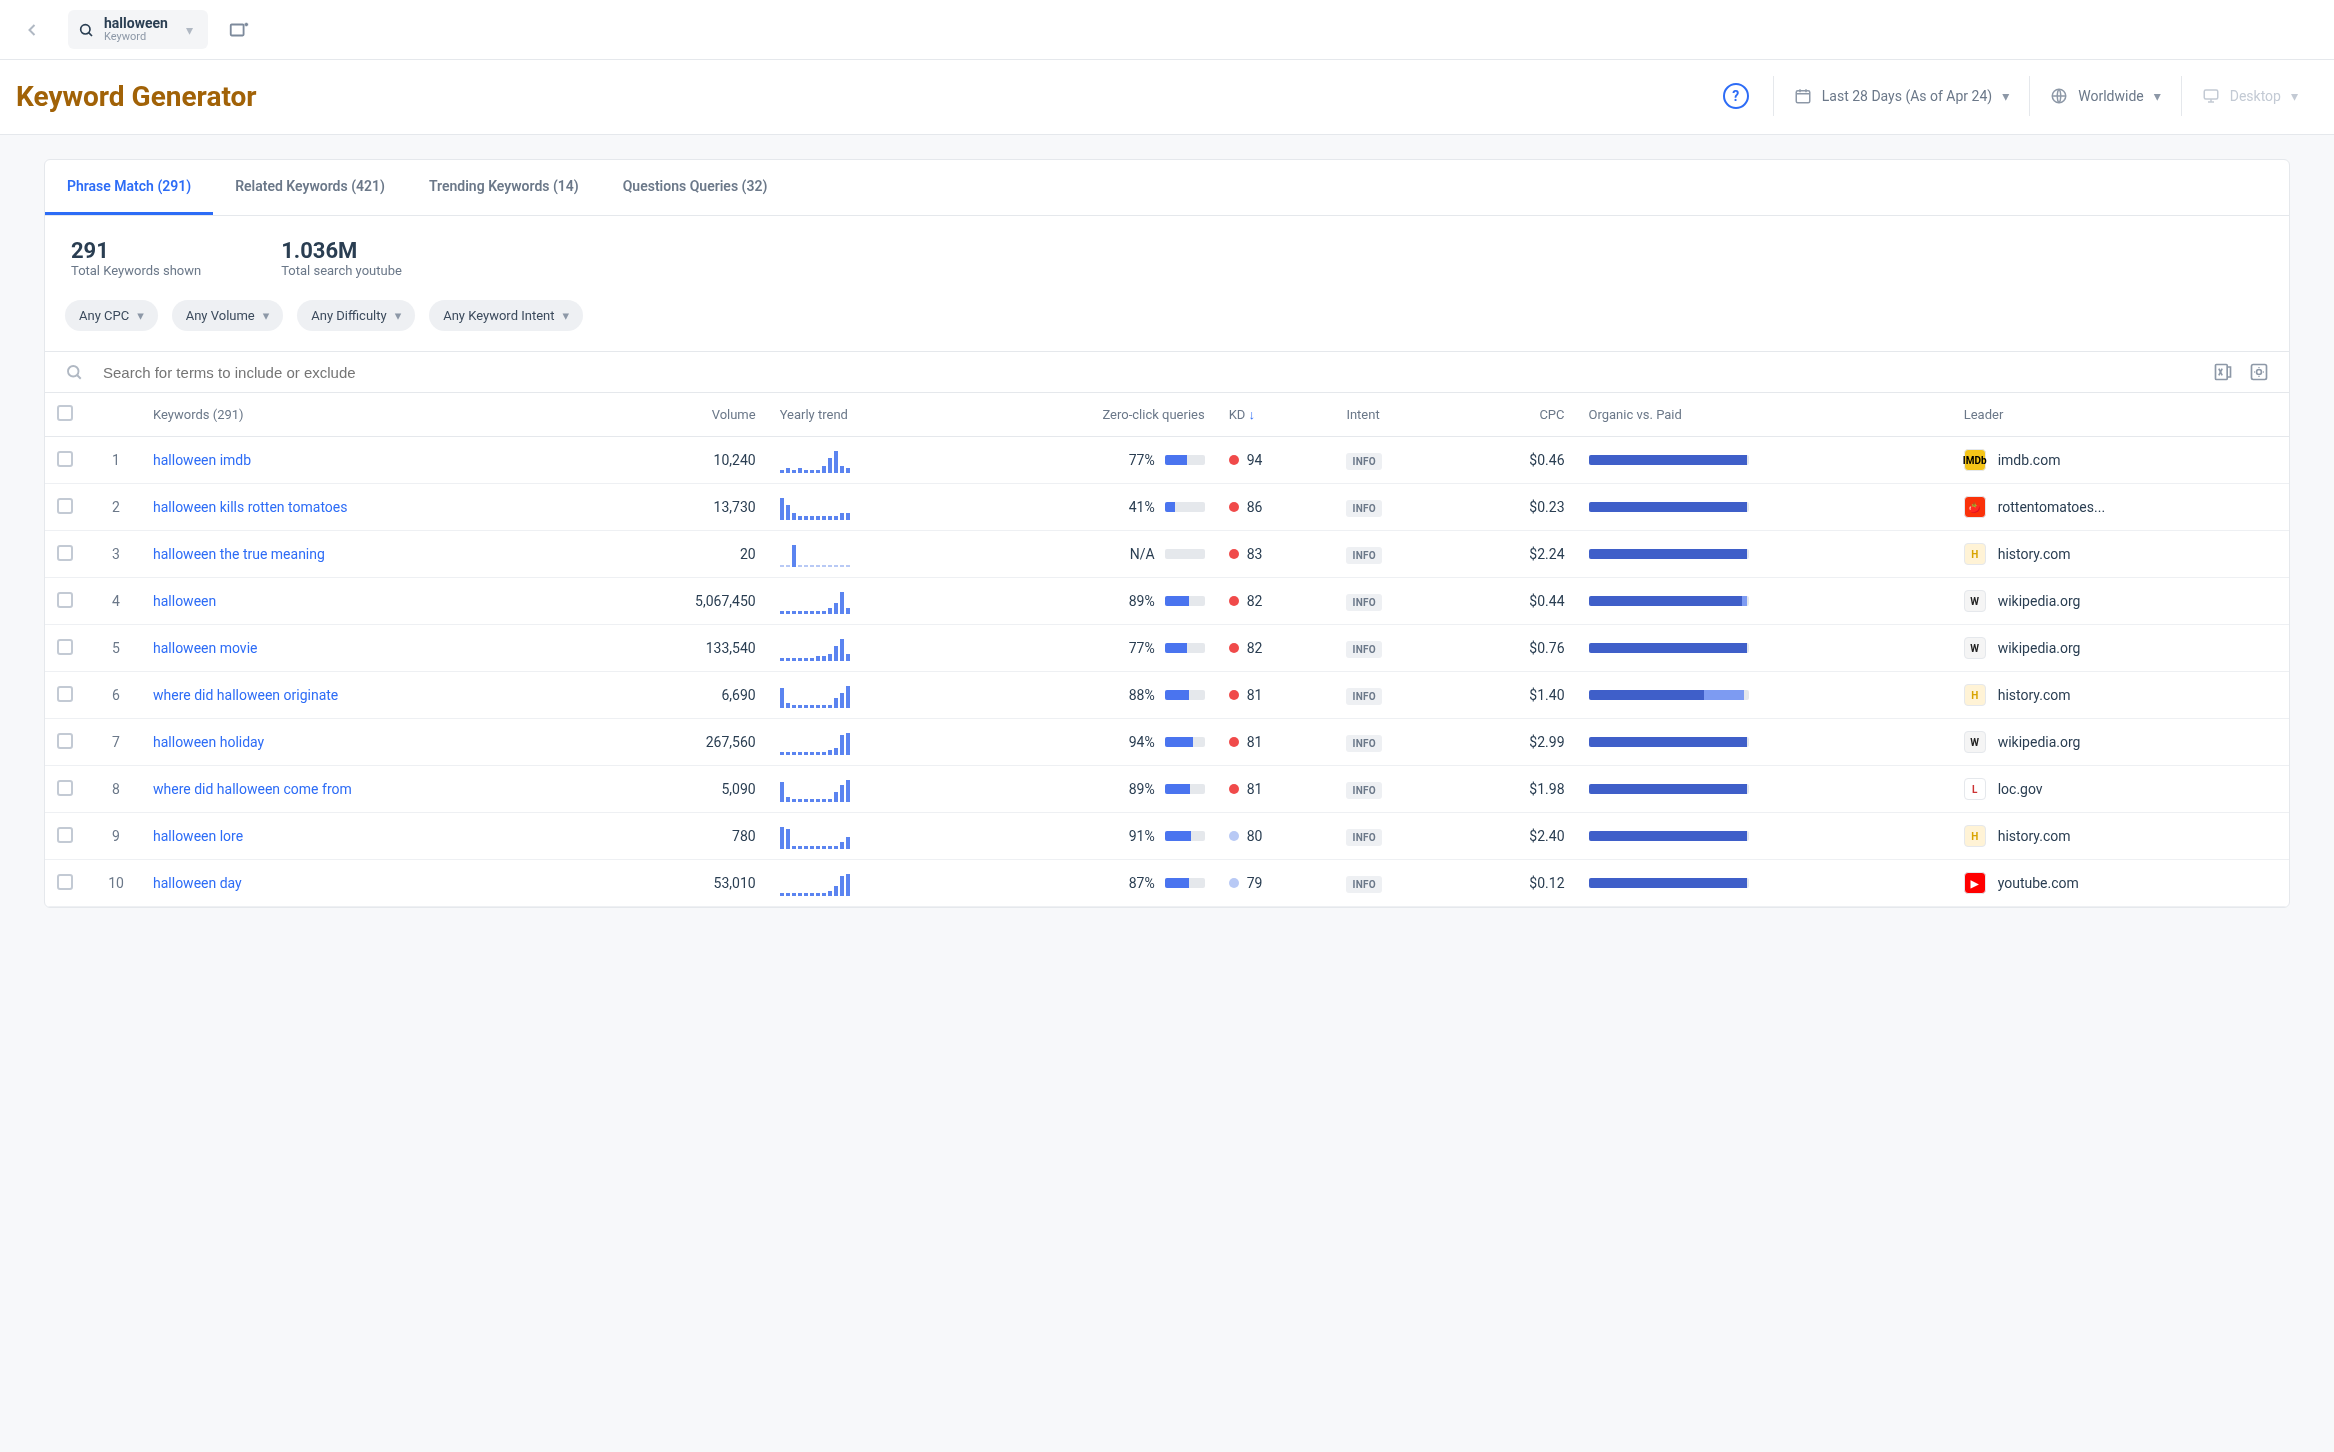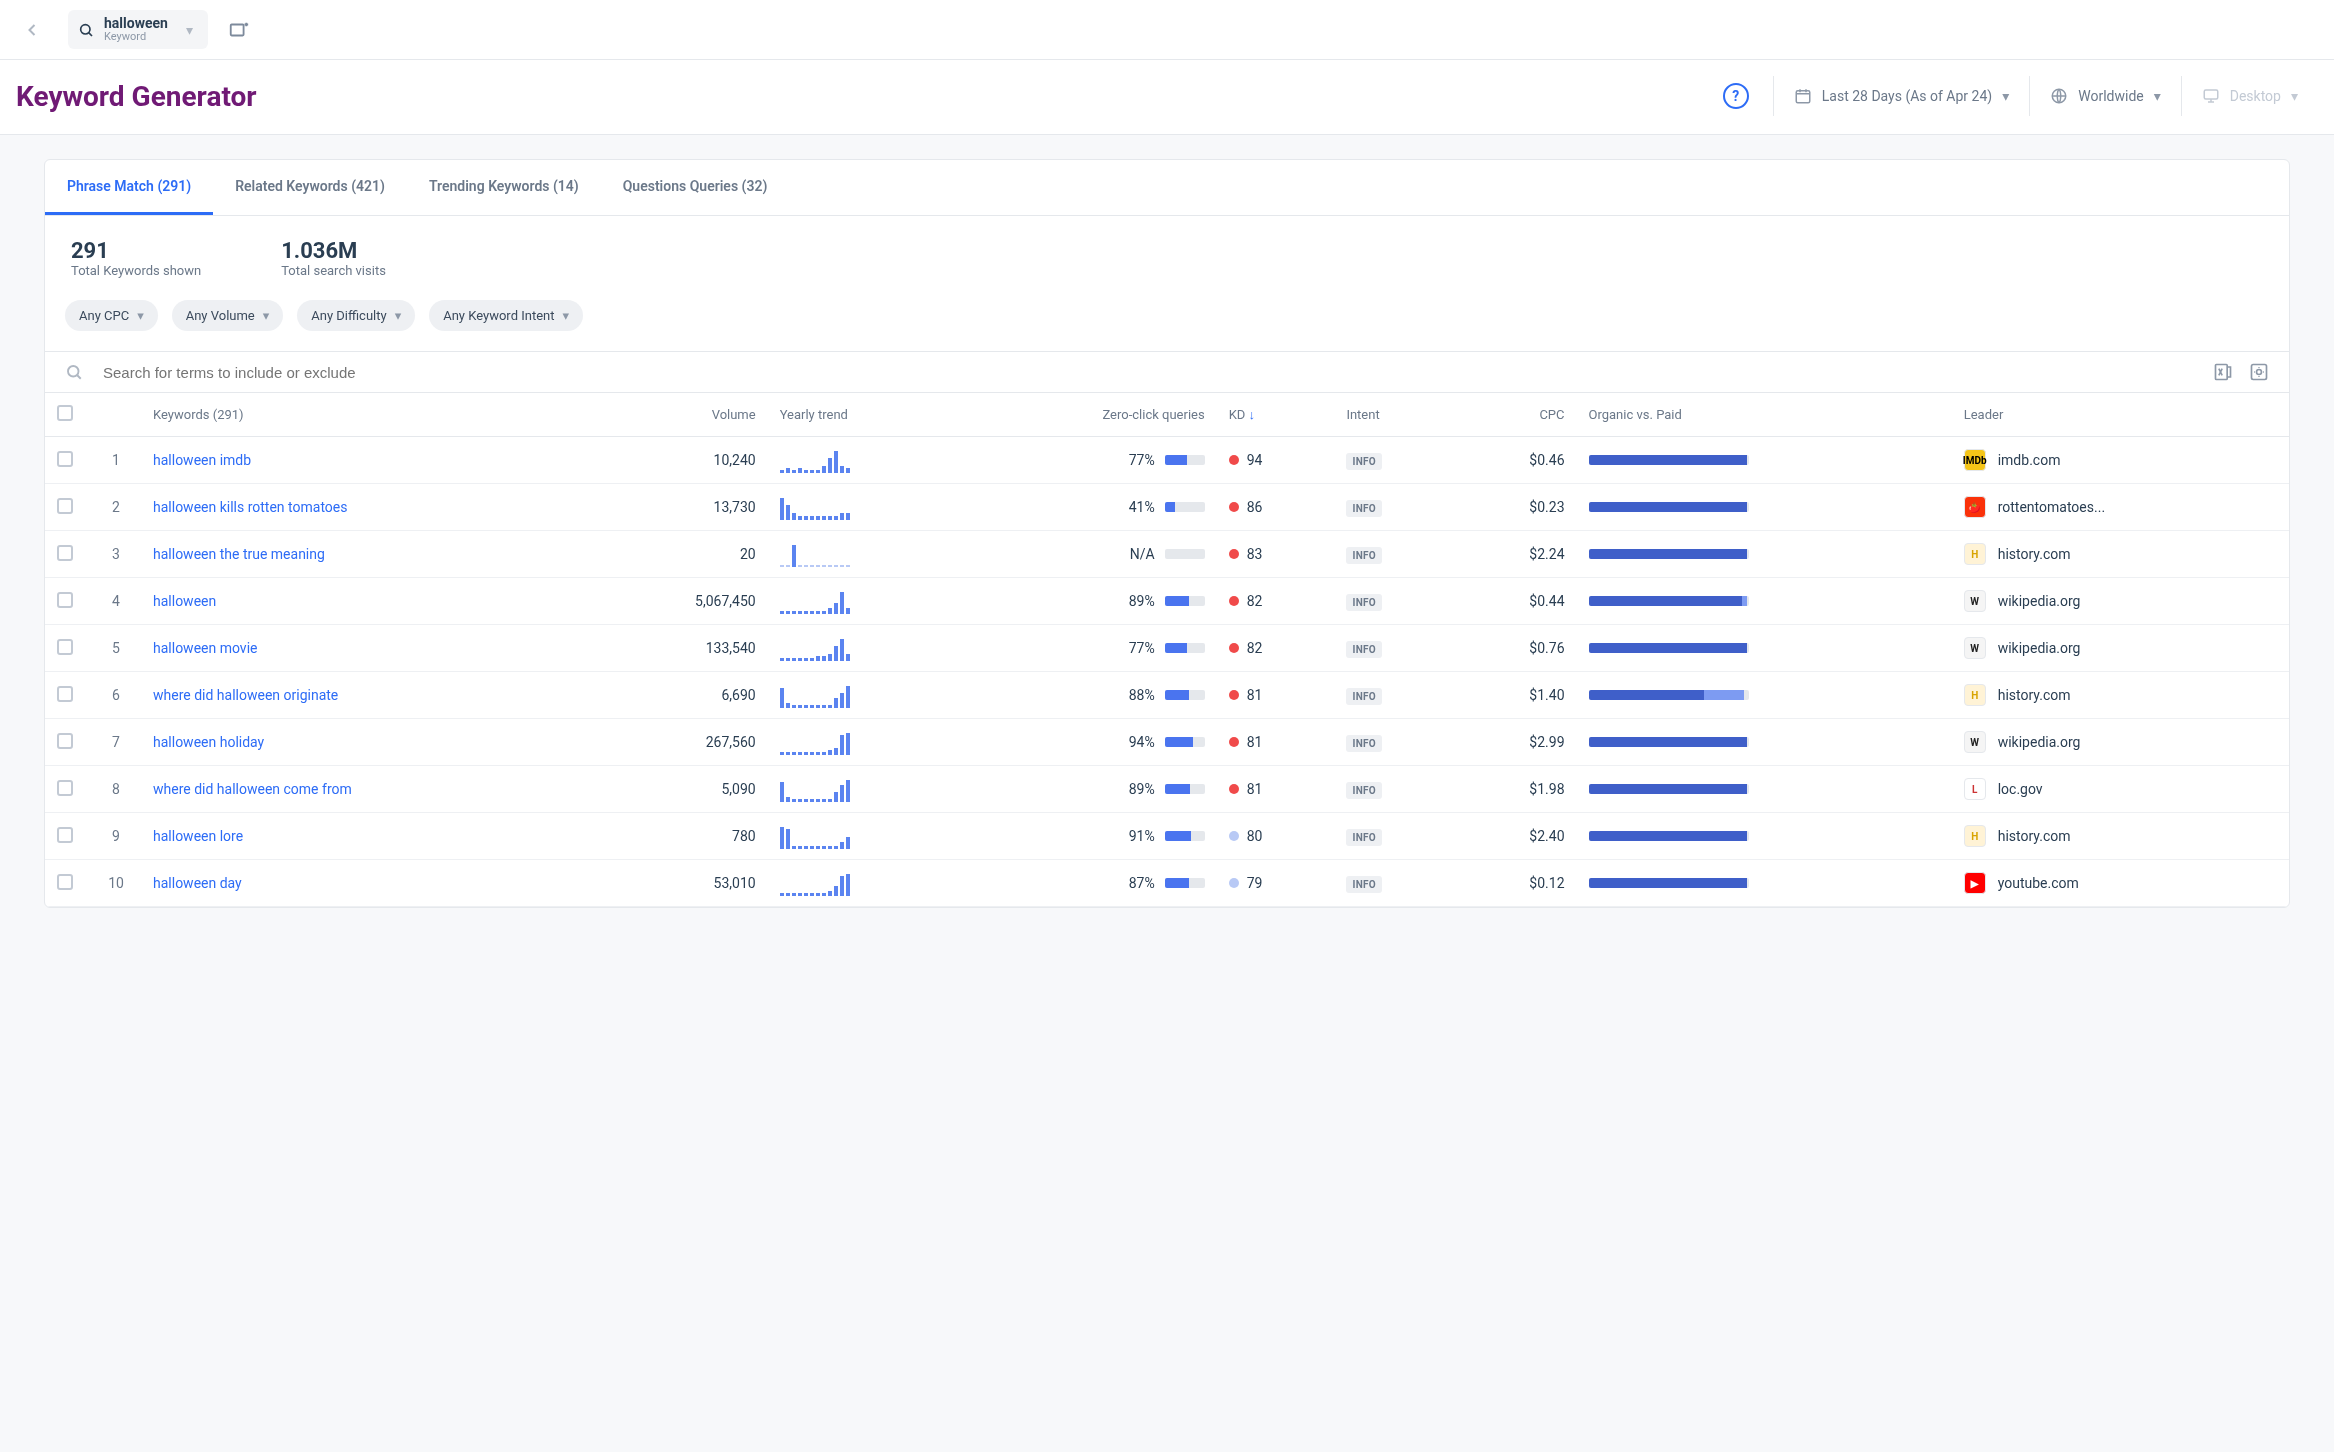--- a/index.html
+++ b/index.html
@@ -8,21 +8,21 @@
   .back-btn { width:32px; height:32px; display:flex; align-items:center; justify-content:center; color:#b0b8c3; cursor:pointer; }
   .search-box { background:#f4f5f7; border-radius:6px; display:flex; align-items:center; padding:6px 10px; gap:10px; min-width:140px; }
   .search-box .si { color:#2a3e52; }
   .search-box .kw-wrap { display:flex; flex-direction:column; line-height:1.1; }
   .search-box .kw { font-weight:700; color:#2a3e52; font-size:14px; }
   .search-box .kw-sub { font-size:11px; color:#8d98a7; }
   .search-box .chev { color:#b0b8c3; margin-left:8px; }
   .layout-btn { color:#7d8a9c; cursor:pointer; }
 
   .header { background:#fff; display:flex; align-items:center; justify-content:space-between; padding:16px 16px 18px; border-bottom:1px solid #e5e8ec; }
-  .page-title { font-size:28px; font-weight:700; color:#701a75; }
+  .page-title { font-size:28px; font-weight:700; color:#a16207; }
   .header-right { display:flex; align-items:center; gap:0; }
   .help-icon { width:26px; height:26px; border:2px solid #2d6cf6; color:#2d6cf6; border-radius:50%; display:flex; align-items:center; justify-content:center; font-weight:700; margin-right:24px; cursor:pointer; }
   .selector { display:flex; align-items:center; gap:10px; padding:0 20px; border-left:1px solid #e5e8ec; height:40px; color:#6b7889; cursor:pointer; }
   .selector .lbl { color:#6b7889; }
   .selector.disabled { color:#c3cad4;text-align:right; }
   .selector .chev { color:#8d98a7; }
 
   .content { padding:24px 44px; }
   .card { background:#fff; border:1px solid #e5e8ec; border-radius:6px; overflow:hidden; }
   .tabs { display:flex; border-bottom:1px solid #e5e8ec; }
@@ -145,21 +145,21 @@
         <div class="tab">Questions Queries (32)</div>
       </div>
 
     <div class="stats-row">
       <div class="stat">
         <div class="val">291</div>
         <div class="lbl">Total Keywords shown</div>
       </div>
       <div class="stat">
         <div class="val">1.036M</div>
-        <div class="lbl">Total search visits</div>
+        <div class="lbl">Total search youtube</div>
       </div>
     </div>
 
     <div class="filters-row" id="filters">
         <div class="pill">
           <span>Any CPC</span>
           <span class="chev">▾</span>
         </div>
         <div class="pill">
           <span>Any Volume</span>

